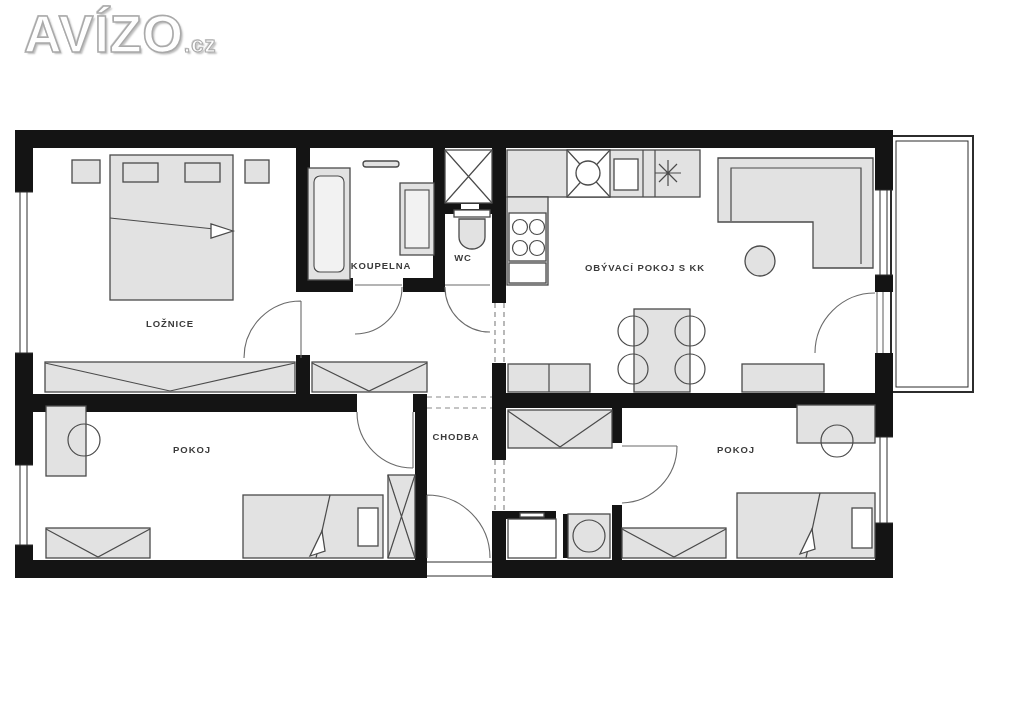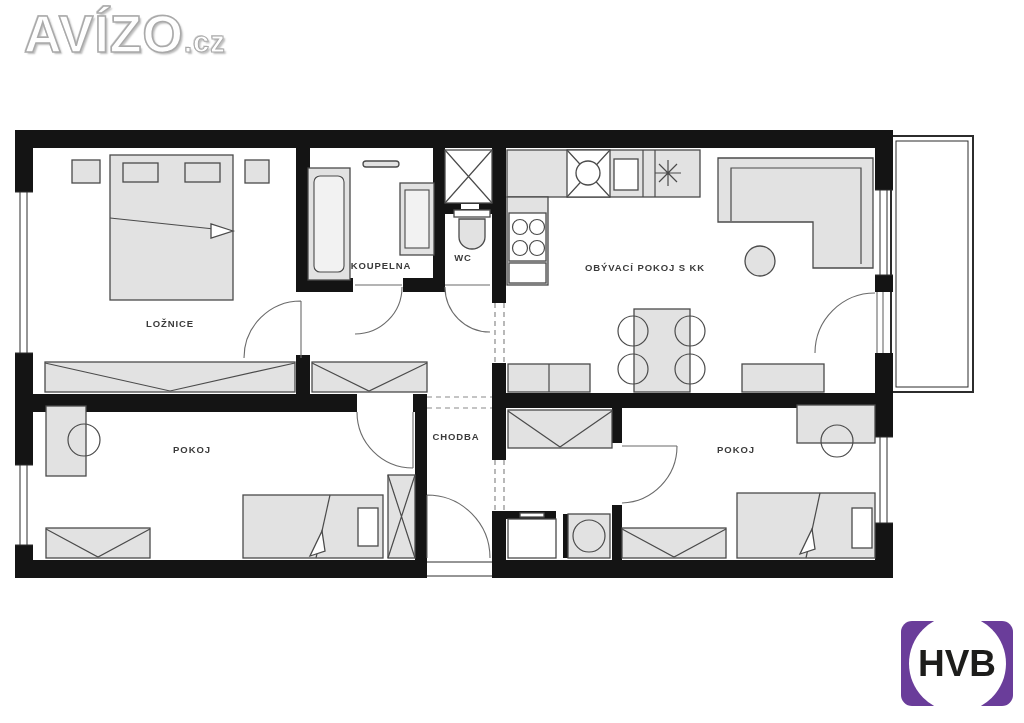--- a/index.html
+++ b/index.html
@@ -3,21 +3,21 @@
 <meta charset="utf-8">
 <style>
   html,body{margin:0;padding:0;background:#ffffff;}
   .stage{position:relative;width:1024px;height:723px;background:#fff;overflow:hidden;
          font-family:"Liberation Sans",sans-serif;}
   
   .avizo{position:absolute;left:24px;top:8px;font-weight:bold;font-size:52px;line-height:1;
          letter-spacing:1px;color:#fefefe;
          -webkit-text-stroke:1.5px #a9a9a9;
          text-shadow:2px 2px 2px #bdbdbd,-1px -1px 0 #d6d6d6;}
-  .avizo .cz{font-size:29px;-webkit-text-stroke:1px #a9a9a9;}
+  .avizo .cz{font-size:22px;-webkit-text-stroke:1px #a9a9a9;}
   .hvb{position:absolute;left:901px;top:621px;width:112px;height:85px;
        background:var(--hvb-purple,#6a3d9a);border-radius:11px;overflow:hidden;
        display:flex;align-items:center;justify-content:center;}
   .hvb-circle{width:97px;height:97px;border-radius:50%;background:#fff;
        display:flex;align-items:center;justify-content:center;flex:none;}
   .hvb-text{font-weight:bold;font-size:37px;color:var(--hvb-text,#1d1d1b);letter-spacing:0;}
   
   svg{position:absolute;left:0;top:0;}
   .wall{fill:var(--wall,#141414);}
   .furn{fill:var(--furniture-fill,#e2e2e2);stroke:var(--furniture-stroke,#4b4b4b);stroke-width:1.3;}
@@ -191,19 +191,14 @@
 
     <text class="roomlabel" x="170" y="327">LOŽNICE</text>
     <text class="roomlabel" x="381" y="269">KOUPELNA</text>
     <text class="roomlabel" x="463" y="261">WC</text>
     <text class="roomlabel" x="645" y="271">OBÝVACÍ POKOJ S KK</text>
     <text class="roomlabel" x="456" y="440">CHODBA</text>
     <text class="roomlabel" x="192" y="453">POKOJ</text>
     <text class="roomlabel" x="736" y="453">POKOJ</text>
   </svg>
 
-  <div class="hvb">
-    <div class="hvb-circle">
-      <span class="hvb-text">HVB</span>
-    </div>
-  </div>
 
 </div>
 
 </body></html>

